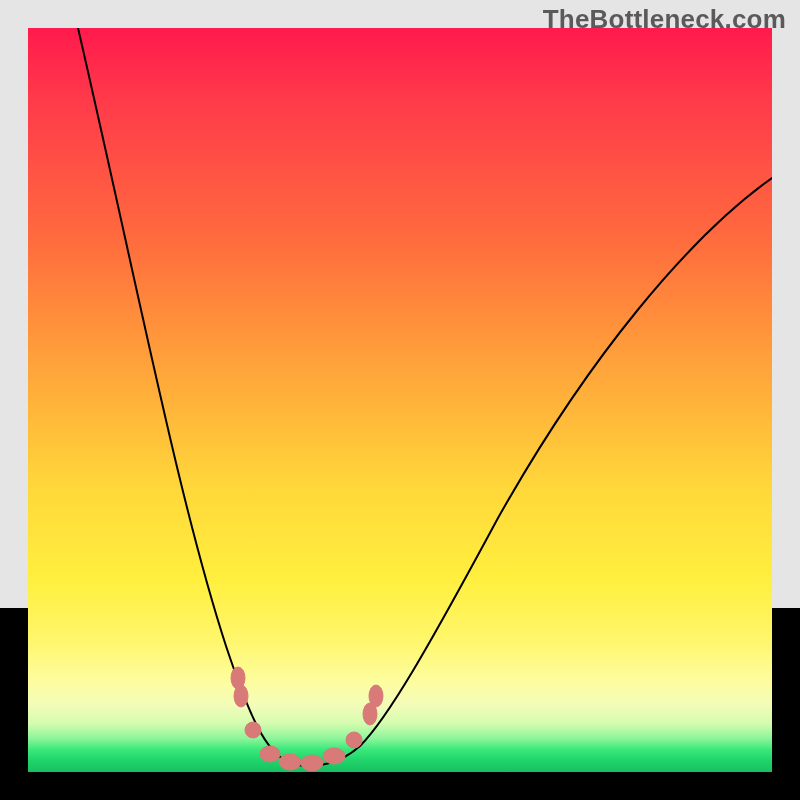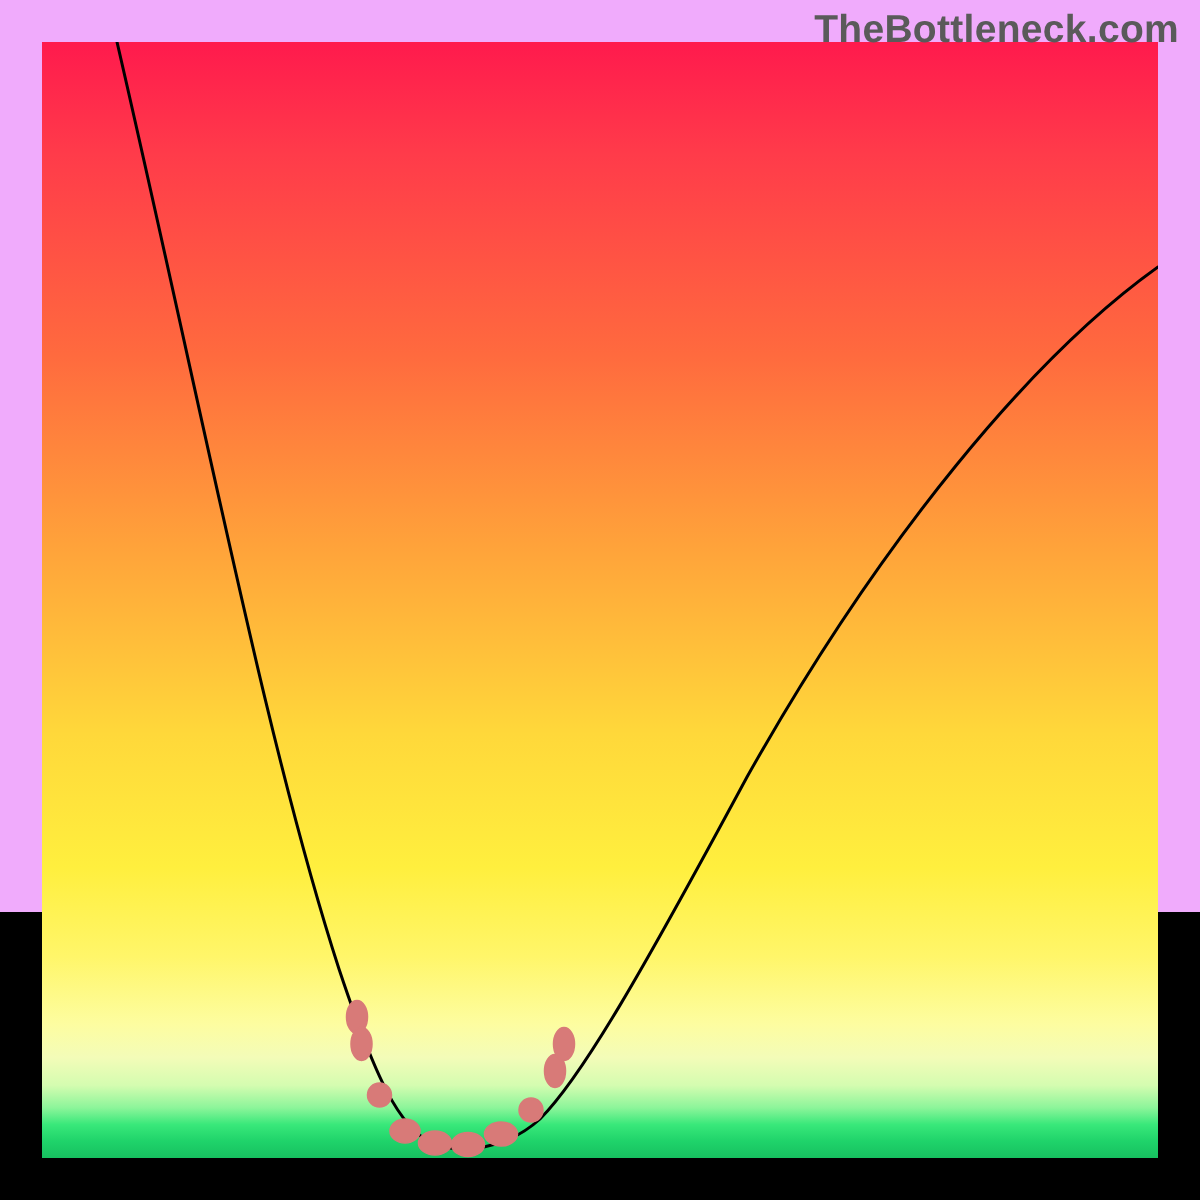--- a/index.html
+++ b/index.html
@@ -9,21 +9,21 @@
     height: 800px;
     background: #000;
     overflow: hidden;
   }
   .frame {
     position: absolute;
     left: 0;
     top: 0;
     width: 800px;
     height: 608px;
-    background: #f0abfc;
+    background: #e5e5e5;
   }
   .plot {
     position: absolute;
     left: 28px;
     top: 28px;
     width: 744px;
     height: 744px;
     
     background: linear-gradient(
       to bottom,

